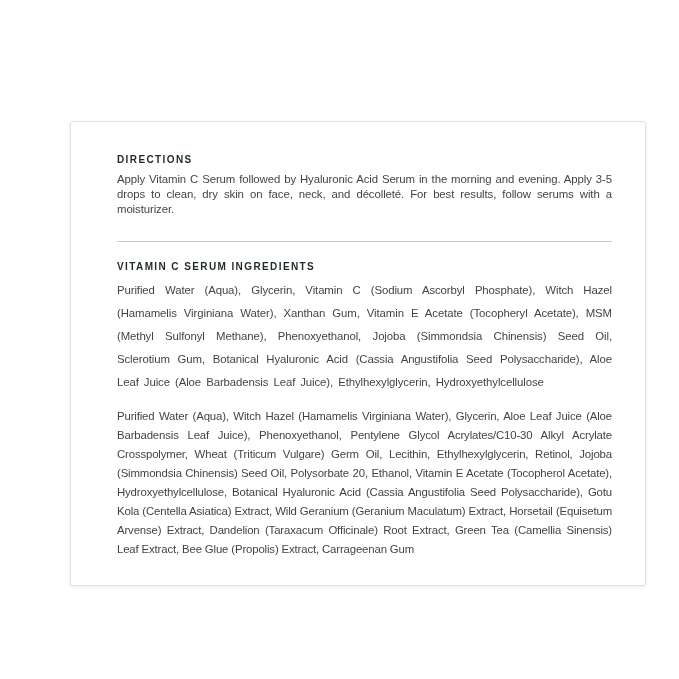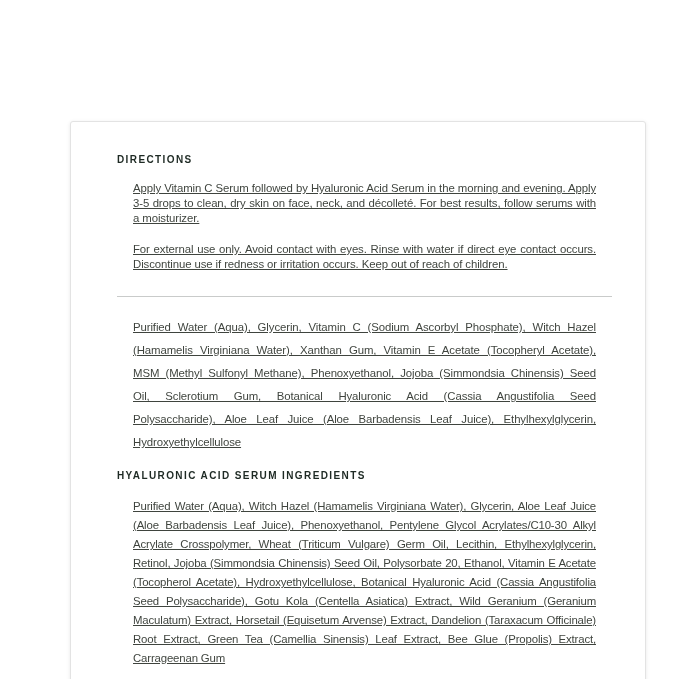--- a/index.html
+++ b/index.html
@@ -30,27 +30,26 @@
   .sec-heading {
     margin: 0 0 7px 0;
     font-size: 10px;
     line-height: 11px;
     font-weight: bold;
     letter-spacing: 1.4px;
     color: #1e2a24;
     text-transform: uppercase;
   }
   .body-text {
-    margin: 16px;
+    margin: 0;
     font-size: 11.4px;
     letter-spacing: -0.1px;
     line-height: 15px;
     color: #3f443e;
     text-align: justify;
-    text-decoration: underline;
   }
   .directions .body-text + .body-text {
     margin-top: 10px;
   }
   .divider {
     border: none;
     border-top: 1px solid #c9cbca;
     margin: 24px 0 19px 0;
   }
   .vc-section .body-text {
@@ -66,27 +65,26 @@
   }
 </style>
 </head>
 <body>
 
 <div class="card">
 
   <section class="directions">
     <h3 class="sec-heading">DIRECTIONS</h3>
     <p class="body-text">Apply Vitamin C Serum followed by Hyaluronic Acid Serum in the morning and evening. Apply 3-5 drops to clean, dry skin on face, neck, and décolleté. For best results, follow serums with a moisturizer.</p>
-    <p class="body-text">For external use only. Avoid contact with eyes. Rinse with water if direct eye contact occurs. Discontinue use if redness or irritation occurs. Keep out of reach of children.</p>
   </section>
 
   <hr class="divider">
 
   <section class="vc-section">
+    <h3 class="sec-heading">VITAMIN C SERUM INGREDIENTS</h3>
     <p class="body-text">Purified Water (Aqua), Glycerin, Vitamin C (Sodium Ascorbyl Phosphate), Witch Hazel (Hamamelis Virginiana Water), Xanthan Gum, Vitamin E Acetate (Tocopheryl Acetate), MSM (Methyl Sulfonyl Methane), Phenoxyethanol, Jojoba (Simmondsia Chinensis) Seed Oil, Sclerotium Gum, Botanical Hyaluronic Acid (Cassia Angustifolia Seed Polysaccharide), Aloe Leaf Juice (Aloe Barbadensis Leaf Juice), Ethylhexylglycerin, Hydroxyethylcellulose</p>
   </section>
 
   <section class="ha-section">
-    <h3 class="sec-heading">HYALURONIC ACID SERUM INGREDIENTS</h3>
     <p class="body-text">Purified Water (Aqua), Witch Hazel (Hamamelis Virginiana Water), Glycerin, Aloe Leaf Juice (Aloe Barbadensis Leaf Juice), Phenoxyethanol, Pentylene Glycol Acrylates/C10-30 Alkyl Acrylate Crosspolymer, Wheat (Triticum Vulgare) Germ Oil, Lecithin, Ethylhexylglycerin, Retinol, Jojoba (Simmondsia Chinensis) Seed Oil, Polysorbate 20, Ethanol, Vitamin E Acetate (Tocopherol Acetate), Hydroxyethylcellulose, Botanical Hyaluronic Acid (Cassia Angustifolia Seed Polysaccharide), Gotu Kola (Centella Asiatica) Extract, Wild Geranium (Geranium Maculatum) Extract, Horsetail (Equisetum Arvense) Extract, Dandelion (Taraxacum Officinale) Root Extract, Green Tea (Camellia Sinensis) Leaf Extract, Bee Glue (Propolis) Extract, Carrageenan Gum</p>
   </section>
 
 </div>
 
 </body></html>

